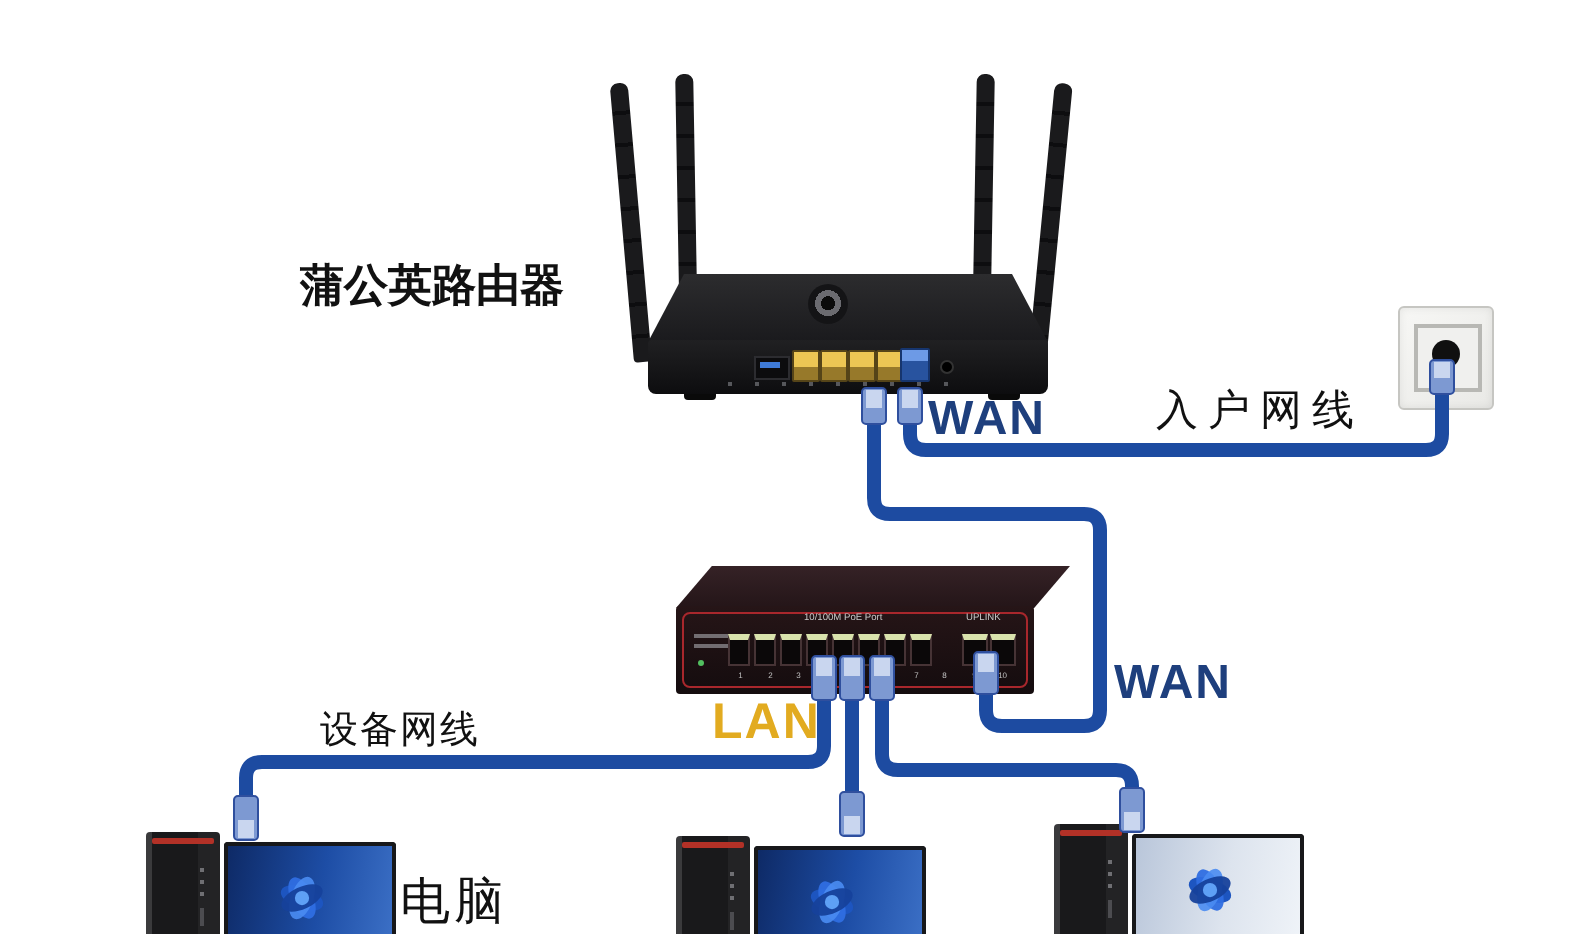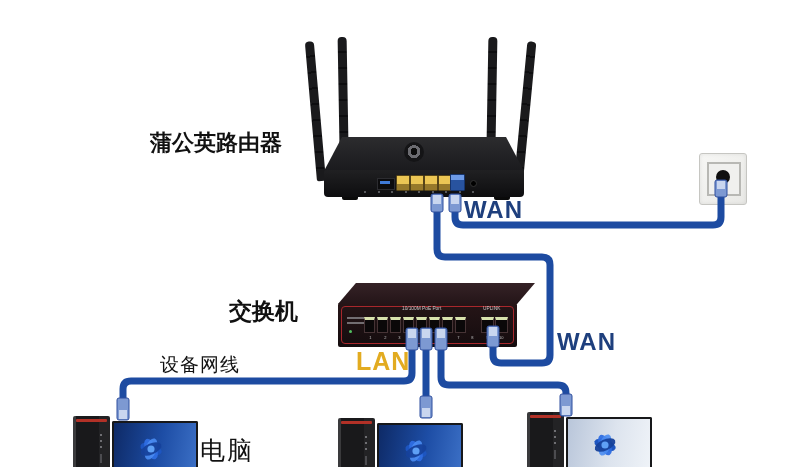--- a/index.html
+++ b/index.html
@@ -260,19 +260,19 @@
       <rect x="119" y="374" width="8" height="9" fill="#c9d6ef" stroke="none"></rect>
       <rect x="420" y="360" width="12" height="22" rx="2" fill="#7d99d2"></rect>
       <rect x="422" y="372" width="8" height="9" fill="#c9d6ef" stroke="none"></rect>
       <rect x="560" y="358" width="12" height="22" rx="2" fill="#7d99d2"></rect>
       <rect x="562" y="370" width="8" height="9" fill="#c9d6ef" stroke="none"></rect>
     </g>
   </svg>
 
   <div class="lbl lbl-bold" style="left:150px;top:92px;font-size:22px;">蒲公英路由器</div>
   <div class="lbl lbl-wan" style="left:464px;top:160px;">WAN</div>
-  <div class="lbl lbl-bold" style="left:229px;top:260px;font-size:23px;">交换机</div>
+  <div class="lbl" style="left:578px;top:155px;font-size:21px;letter-spacing:5px;">入户网线</div>
   <div class="lbl lbl-wan" style="left:557px;top:292px;">WAN</div>
   <div class="lbl lbl-lan" style="left:356px;top:311px;text-align:right;">LAN</div>
   <div class="lbl" style="left:200px;top:398px;font-size:25px;letter-spacing:2px;">电脑</div>
   <div class="lbl" style="left:160px;top:316px;font-size:19px;letter-spacing:1px;">设备网线</div>
 
 </div>
 
 </body></html>

